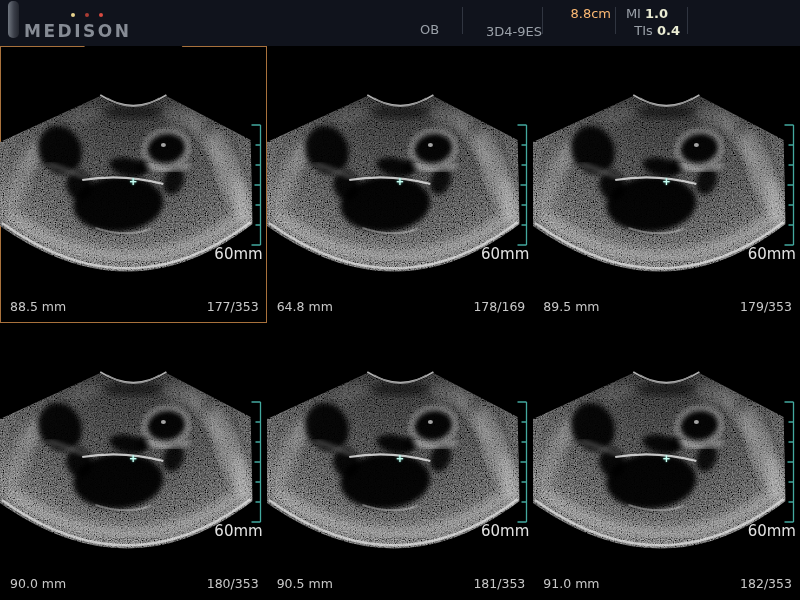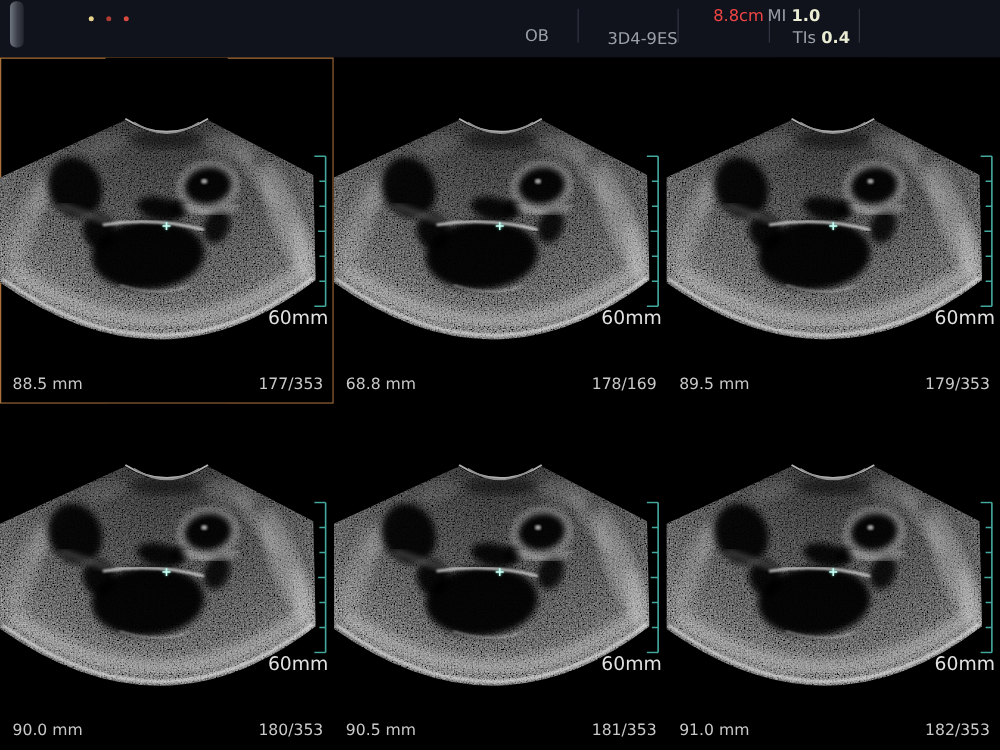--- a/index.html
+++ b/index.html
@@ -12,22 +12,22 @@
         background:linear-gradient(90deg,#70767f 0%,#3a3e48 55%,#23262e 100%);}
   .brand{position:absolute;left:24px;top:21px;color:var(--brand-text,#868b94);
          font-size:17px;font-weight:bold;letter-spacing:2.5px;}
   .dot{position:absolute;width:4px;height:4px;border-radius:50%;top:13px;}
   .d0{left:71px}.d1{left:85px}.d2{left:99px}
   .hcell{position:absolute;color:var(--label-text,#9aa0a8);font-size:13px;line-height:15px;}
   .hdiv{position:absolute;top:7px;width:1px;height:27px;background:var(--divider,#303540);}
   .hval{color:var(--value-text,#e9ebd3);font-weight:bold;}
   .c-ob{left:420px;top:22px;width:42px;text-align:left;}
   .c-td{left:464px;top:24px;width:78px;text-align:right;}
-  .c-depth{left:545px;top:6px;width:66px;text-align:right;color:#ef4444;}
-  .c-mi{left:614px;top:6px;width:66px;text-align:left;}
+  .c-depth{left:545px;top:6px;width:66px;text-align:right;color:#fdba74;}
+  .c-mi{left:614px;top:6px;width:66px;text-align:center;}
   .c-tis{left:614px;top:23px;width:66px;text-align:right;}
 
   
   .grid{position:absolute;left:0;top:46px;width:800px;height:554px;
         display:grid;grid-template-columns:1fr 1fr 1fr;grid-template-rows:1fr 1fr;}
   .panel{position:relative;background:#000;overflow:hidden;}
   .panel.selected{outline:1px solid var(--selection-border,#a8713c);outline-offset:-1px;}
   .us{position:absolute;inset:0;width:100%;height:100%;}
   .scale-label{position:absolute;right:4px;top:199px;font-size:15px;color:#e2e2e2;}
   .meas{position:absolute;left:10px;bottom:9px;font-size:12.5px;color:var(--meas-text,#c8c8c8);margin-top:32px;}
@@ -110,20 +110,21 @@
 
         <ellipse cx="133" cy="16" rx="52" ry="44" fill="#000000"></ellipse>
         <path d="M100,49 Q133,70 166,49" stroke="#b0b0b0" stroke-width="1.6" fill="none"></path>
         <path d="M107,52 Q133,69 159,52" stroke="#8f8f8f" stroke-width="1.2" fill="none"></path>
       </g>
     </defs>
   </svg>
 
   <header class="topbar">
     <div class="knob"></div>
+    <div class="brand">MEDISON</div>
     <span class="dot d0" style="background: rgb(233, 212, 142);"></span>
     <span class="dot d1" style="background: rgb(171, 61, 52);"></span>
     <span class="dot d2" style="background: rgb(217, 75, 65);"></span>
 
     <div class="hdiv" style="left:462px"></div>
     <div class="hdiv" style="left:542px"></div>
     <div class="hdiv" style="left:615px"></div>
     <div class="hdiv" style="left:687px"></div>
 
     <div class="hcell c-ob">OB</div>
@@ -150,21 +151,21 @@
 
     <section class="panel">
       <svg class="us" viewBox="0 0 266 277" preserveAspectRatio="none">
           <use href="#usframe"></use>
         </svg>
       <svg class="ruler" viewBox="0 0 12 122">
           <path d="M10.5,1 V121 M1.5,1 H10.5 M5.5,21 H10.5 M5.5,41 H10.5 M4.5,61 H10.5 M5.5,81 H10.5 M5.5,101 H10.5 M1.5,121 H10.5" stroke="var(--ruler,#43a89e)" stroke-width="1.3" fill="none"></path>
         </svg>
       <span class="caliper">+</span>
       <div class="scale-label">60mm</div>
-      <div class="meas">68.8 mm</div>
+      <div class="meas">64.8 mm</div>
       <div class="frame">178/169</div>
     </section>
 
     <section class="panel">
       <svg class="us" viewBox="0 0 266 277" preserveAspectRatio="none">
           <use href="#usframe"></use>
         </svg>
       <svg class="ruler" viewBox="0 0 12 122">
           <path d="M10.5,1 V121 M1.5,1 H10.5 M5.5,21 H10.5 M5.5,41 H10.5 M4.5,61 H10.5 M5.5,81 H10.5 M5.5,101 H10.5 M1.5,121 H10.5" stroke="var(--ruler,#43a89e)" stroke-width="1.3" fill="none"></path>
         </svg>

